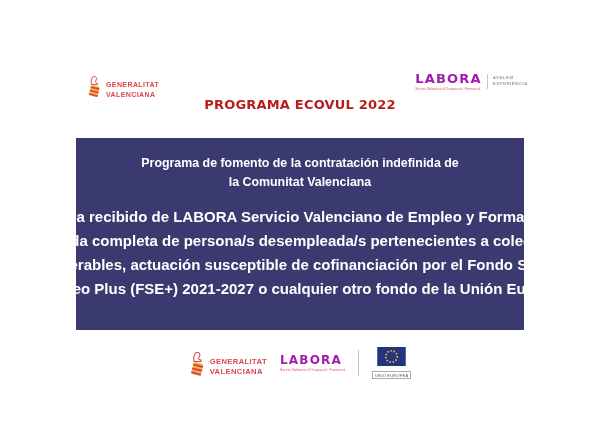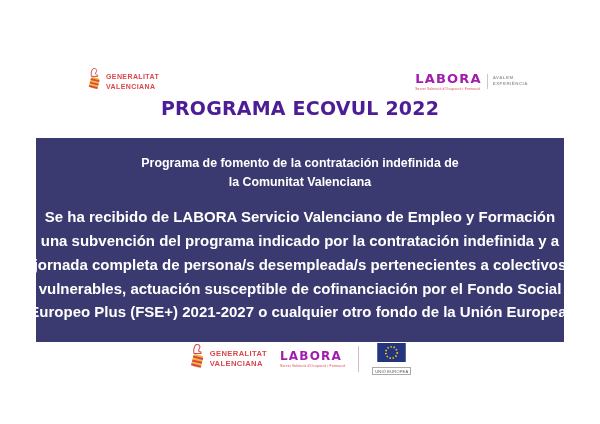--- a/index.html
+++ b/index.html
@@ -6,21 +6,21 @@
   html, body { width: 600px; height: 424px; }
   body {
     font-family: "Liberation Sans", sans-serif;
     background: #ffffff;
     position: relative;
     overflow: hidden;
   }
   .page { position: absolute; inset: 0; background: #ffffff; }
 
   
-  .gv-logo { display: flex; align-items: center; gap: 4px; }
+  .gv-logo { display: flex; align-items: center; gap: 4px; margin-top: 8px; }
   .gv-logo-top { position: absolute; left: 87px; top: 67px; }
   .gv-text {
     color: #D9474C; font-weight: bold; font-size: 7px;
     line-height: 1.3; letter-spacing: 0.4px;
   }
   .gv-text-footer { font-size: 7.6px; }
 
   .labora-header { position: absolute; right: 72px; top: 72px; display: flex; align-items: center; }
   .labora-block { display: flex; flex-direction: column; align-items: flex-start; }
   .labora-name {
@@ -35,29 +35,29 @@
   .v-divider { width: 1px; height: 15px; background: #c9c9c9; margin: 0 5px; }
   .avalem {
     color: #9B9B9B; font-weight: bold; font-size: 4.4px;
     line-height: 1.4; letter-spacing: 0.5px;
   }
 
   
   .doc-title {
     position: absolute; top: 97px; left: 0; width: 100%;
     text-align: center;
-    color: #4c1d95; font-weight: bold; font-size: 19px;
+    color: #b91c1c; font-weight: bold; font-size: 13px;
     letter-spacing: 0.2px;
     font-family: "DejaVu Sans", sans-serif;
   }
 
   
   .banner {
     position: absolute; top: 138px; left: 50%; transform: translateX(-50%);
-    width: 528px; min-height: 192px;
+    width: 448px; min-height: 192px;
     background: #3B3A70;
     color: #ffffff;
     padding: 16px 6px 18px 6px;
   }
   .banner-heading { font-weight: bold; font-size: 12.4px; line-height: 1.55; }
   .banner-heading .line, .banner-body .line {
     display: flex; justify-content: center; white-space: nowrap;
   }
   .banner-body { font-weight: bold; font-size: 15px; line-height: 1.58; margin-top: 13px; }
 
@@ -113,21 +113,20 @@
 
   <div class="doc-title">PROGRAMA ECOVUL 2022</div>
 
   <div class="banner">
     <div class="banner-heading">
       <div class="line">Programa de fomento de la contratación indefinida de</div>
       <div class="line">la Comunitat Valenciana</div>
     </div>
     <div class="banner-body">
       <div class="line">Se ha recibido de LABORA Servicio Valenciano de Empleo y Formación</div>
-      <div class="line">una subvención del programa indicado por la contratación indefinida y a</div>
       <div class="line">jornada completa de persona/s desempleada/s pertenecientes a colectivos</div>
       <div class="line">vulnerables, actuación susceptible de cofinanciación por el Fondo Social</div>
       <div class="line">Europeo Plus (FSE+) 2021-2027 o cualquier otro fondo de la Unión Europea.</div>
     </div>
   </div>
 
   <div class="footer-logos">
 
     <div class="gv-logo">
       <span>

